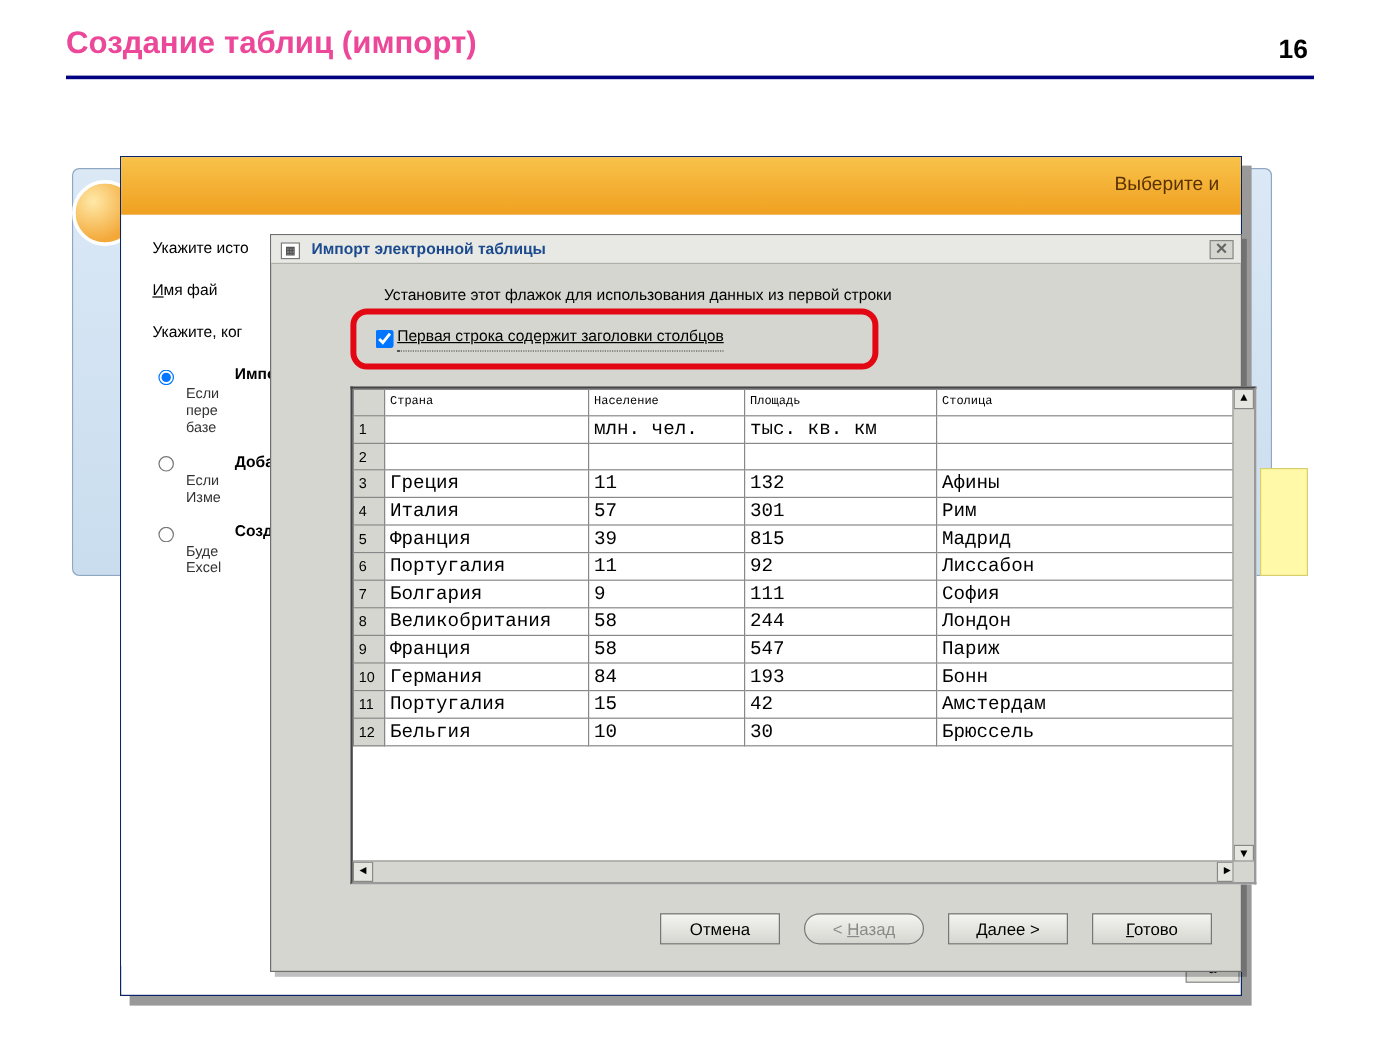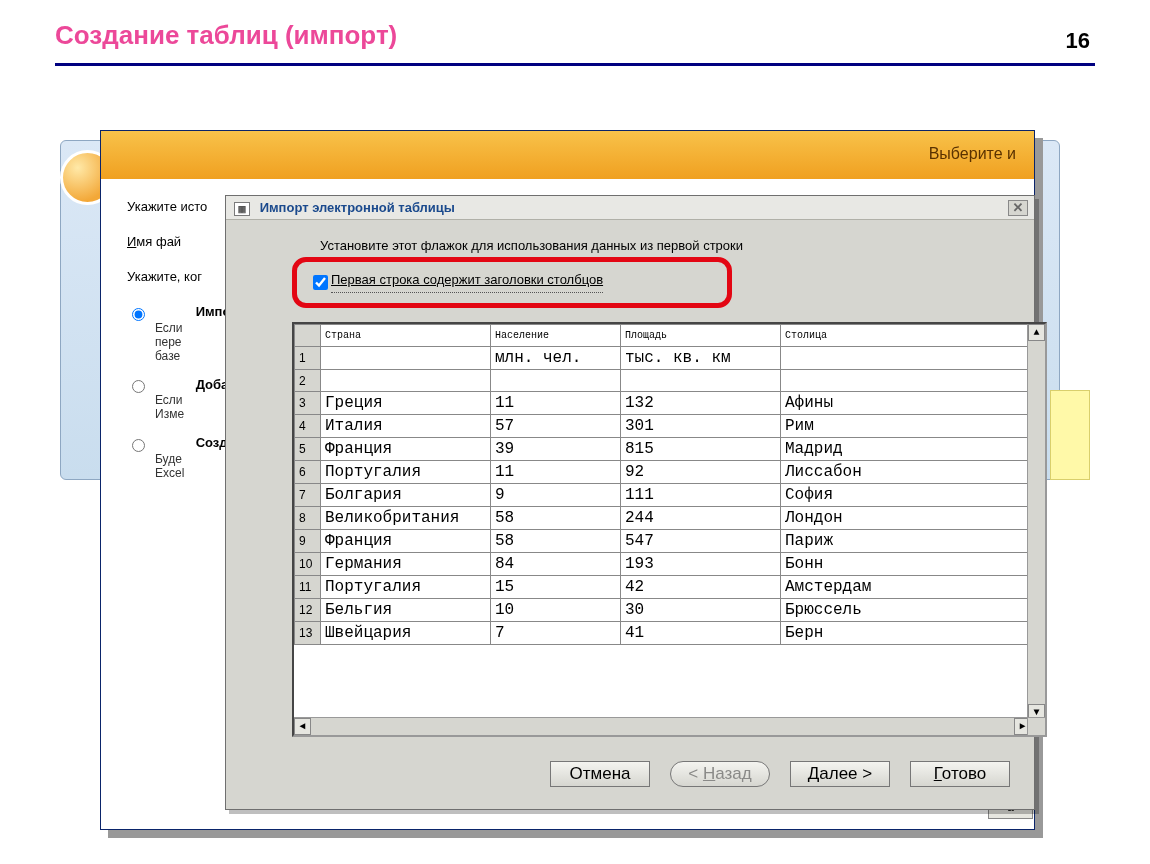--- a/index.html
+++ b/index.html
@@ -221,21 +221,21 @@
     display:flex;
     justify-content:flex-end;
     gap: 20px;
     padding: 12px 24px 4px 24px;
   }
   .winbtn {
     width: 100px;
     height: 26px;
     border: 1px solid #777;
     background: linear-gradient(#f4f4f0,#d6d6d0);
-    font-size: 17px;
+    font-size: 14px;
     font-family: Tahoma, Arial, sans-serif;
     cursor: pointer;
   }
   .winbtn.disabled { color:#8a8a88;border-radius:13px; }
   .u { text-decoration: underline; }
 
   .browse{
     position:absolute; top:297px; left:988px; width:34px; height:24px;
     border:1px solid #888;background:#e6e6e0;
   }
@@ -402,27 +402,20 @@
               <td>42</td>
               <td>Амстердам</td>
             </tr>
             <tr>
               <td class="rownum">12</td>
               <td>Бельгия</td>
               <td>10</td>
               <td>30</td>
               <td>Брюссель</td>
             </tr>
-            <tr>
-              <td class="rownum">13</td>
-              <td>Швейцария</td>
-              <td>7</td>
-              <td>41</td>
-              <td>Берн</td>
-            </tr>
           </tbody>
       </table>
       <div class="vscroll">
         <div class="sbtn">▲</div>
         <div class="sbtn">▼</div>
       </div>
       <div class="hscroll">
         <div class="hbtn">◄</div>
         <div class="hbtn">►</div>
       </div>

